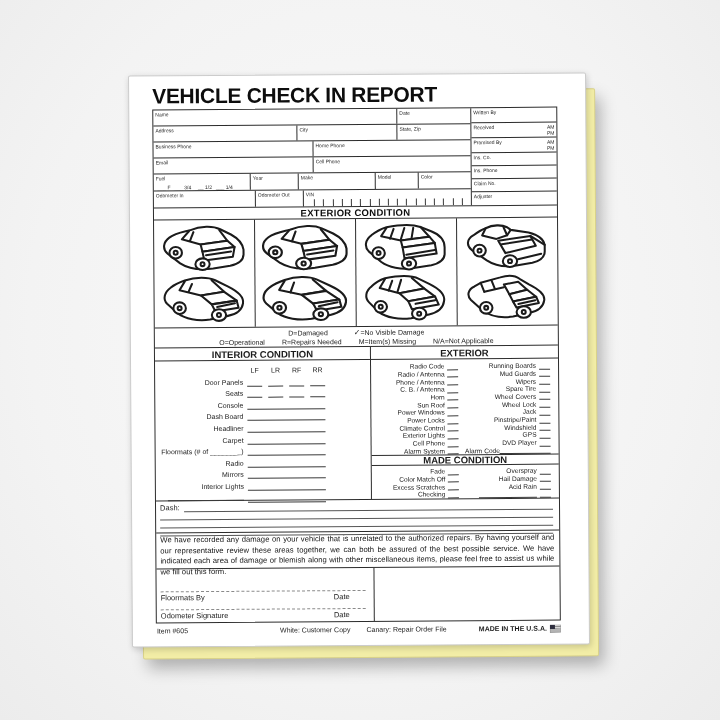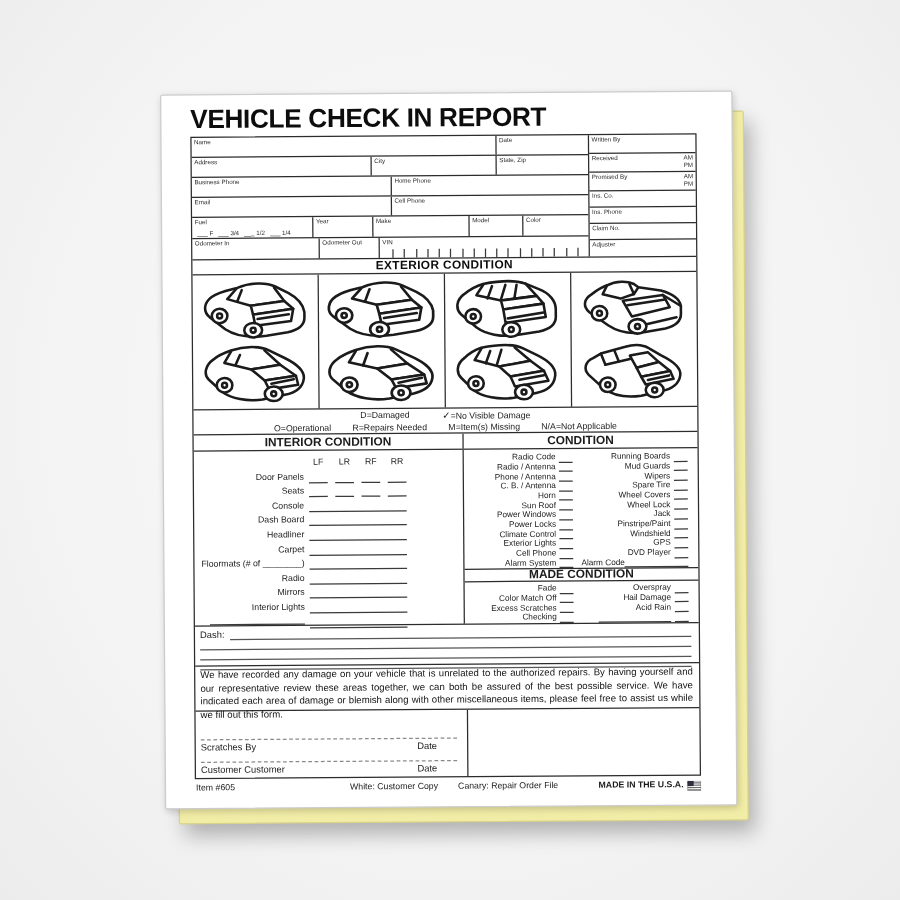--- a/index.html
+++ b/index.html
@@ -374,21 +374,21 @@
           <span>M=Item(s) Missing</span>
           <span>N/A=Not Applicable</span>
         </div>
       </div>
 
       <div class="secheads">
         <div class="sechead-l">
             <span>INTERIOR CONDITION</span>
           </div>
         <div class="sechead-r">
-            <span>CONDITION</span>
+            <span>EXTERIOR</span>
           </div>
       </div>
 
       <div class="main">
         <div class="interior">
           <div class="irow ihead">
             <span class="ilabel"></span>
             <span class="ivals">
               <span class="c4h">LF</span>
               <span class="c4h">LR</span>
@@ -675,28 +675,28 @@
 
       <div class="disclaimer">
         <p>We have recorded any damage on your vehicle that is unrelated to the authorized repairs.  By having yourself and our representative review these areas together, we can both be assured of the best possible service.  We have indicated each area of damage or blemish along with other miscellaneous items, please feel free to assist us while we fill out this form.</p>
       </div>
 
       <div class="sigrow">
         <div class="sigleft">
           <div class="siggroup">
             <i class="sigline"></i>
             <div class="siglabels">
-              <span>Scratches By</span>
+              <span>Floormats By</span>
               <span>Date</span>
             </div>
           </div>
           <div class="siggroup">
             <i class="sigline"></i>
             <div class="siglabels">
-              <span>Customer Customer</span>
+              <span>Odometer Signature</span>
               <span>Date</span>
             </div>
           </div>
         </div>
         <div class="sigright"></div>
       </div>
 
     </div>
 
     <div class="footer">

